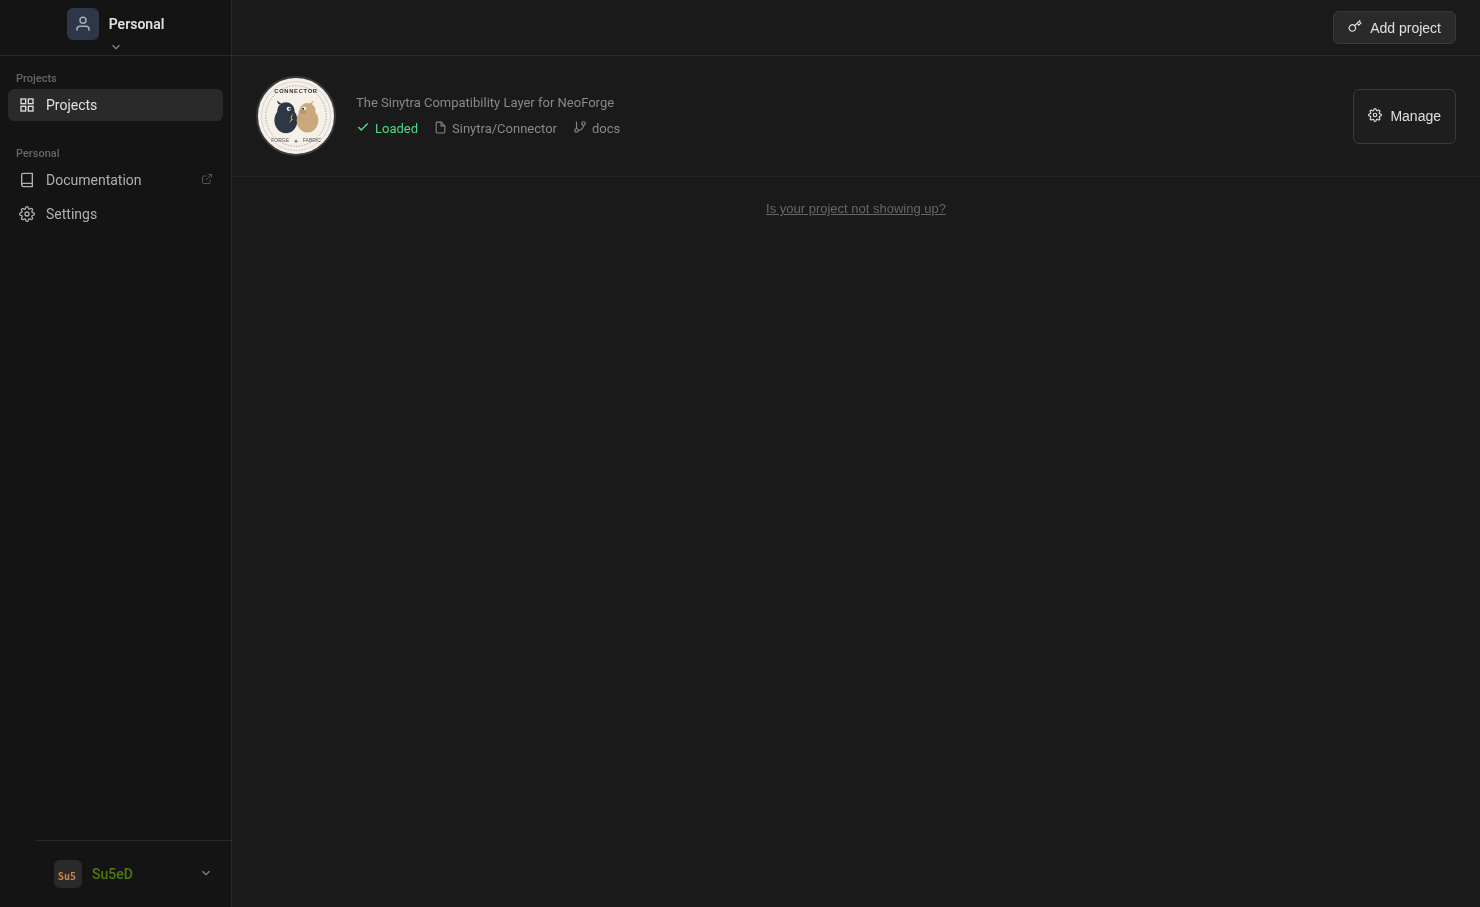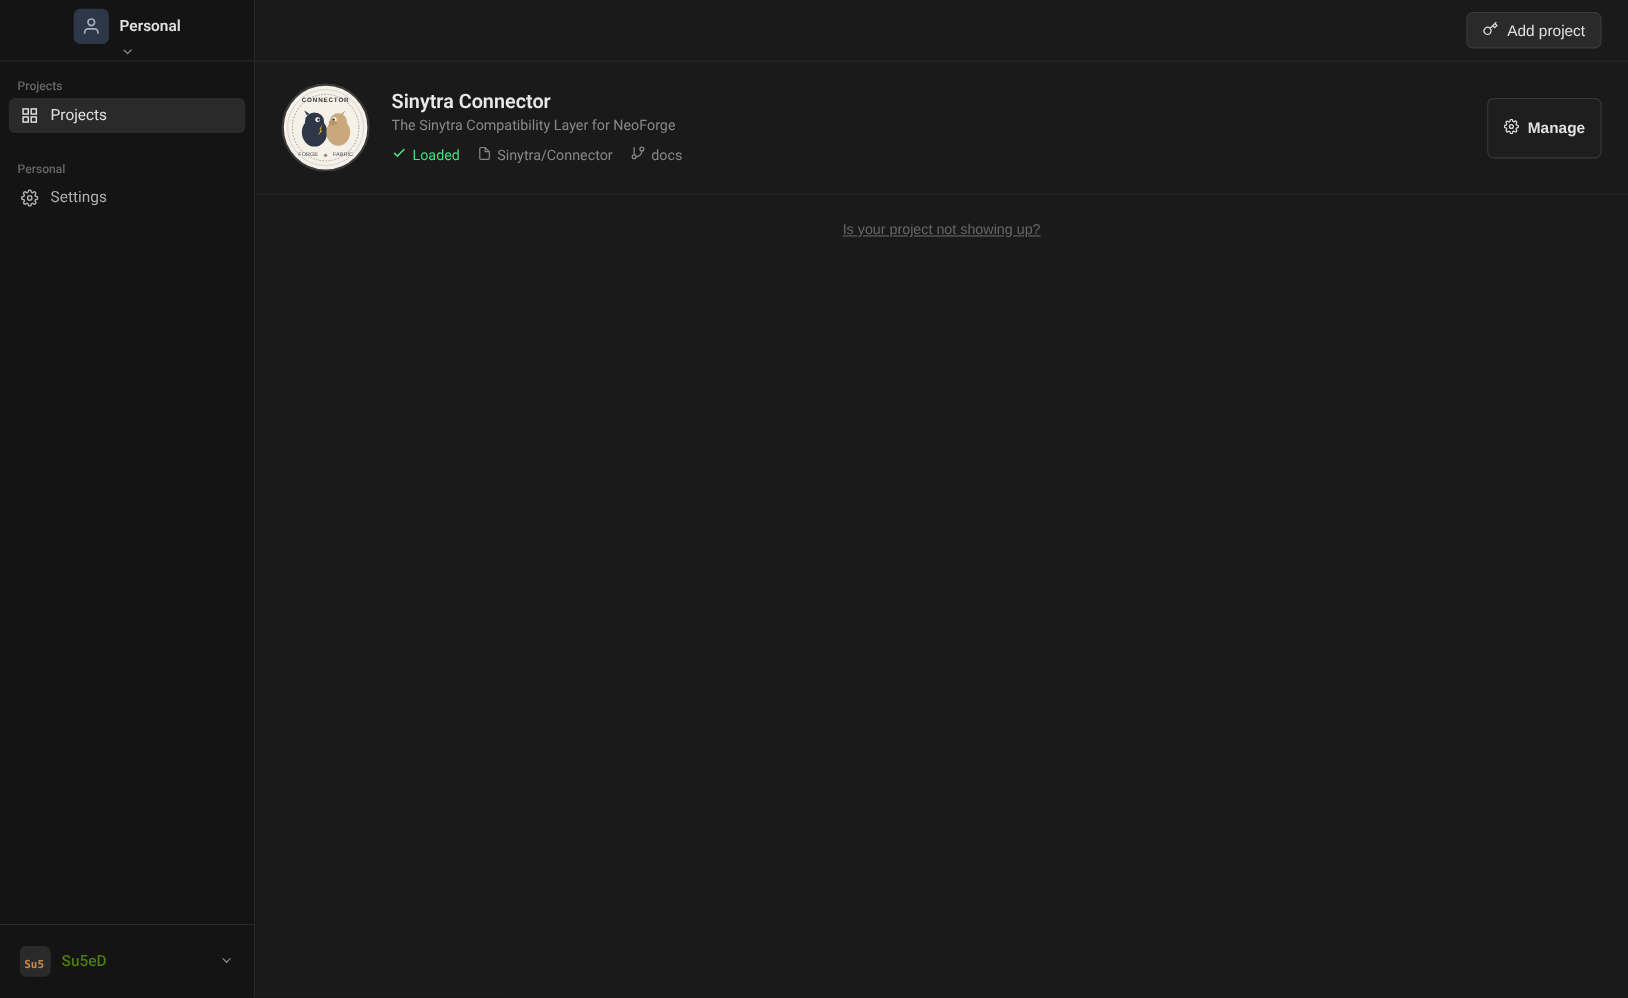--- a/index.html
+++ b/index.html
@@ -116,20 +116,21 @@
 
     .external-link-icon {
       color: #555;
       font-size: 11px;
     }
 
     .sidebar-bottom {
       margin-top: auto;
       padding: 12px 8px;
       border-top: 1px solid #2a2a2a;
+      margin-left: 36px;
     }
 
     .user-item {
       display: flex;
       align-items: center;
       justify-content: space-between;
       padding: 7px 10px;
       border-radius: 6px;
       cursor: pointer;
     }
@@ -272,21 +273,21 @@
     .manage-btn {
       display: flex;
       align-items: center;
       gap: 8px;
       background-color: #1e1e1e;
       border: 1px solid #3a3a3a;
       border-radius: 6px;
       color: #e0e0e0;
       padding: 18px 14px;
       font-size: 14px;
-      font-weight: 700;
+      font-weight: 400;
       cursor: pointer;
       flex-shrink: 0;
     }
 
     
     .not-showing-area {
       display: flex;
       justify-content: center;
       padding: 24px;
     }
@@ -347,20 +348,36 @@
           <rect x="14" y="14" width="7" height="7"></rect>
         </svg>
       </span>
       <span class="sidebar-item-label">Projects</span>
     </div>
   </div>
 
   <div class="sidebar-section">
     <div class="sidebar-section-label">Personal</div>
     <div class="sidebar-item">
+      <span class="sidebar-item-icon icon-docs">
+        <svg width="16" height="16" viewBox="0 0 24 24" fill="none" stroke="#b0b0b0" stroke-width="2">
+          <path d="M4 19.5A2.5 2.5 0 0 1 6.5 17H20"></path>
+          <path d="M6.5 2H20v20H6.5A2.5 2.5 0 0 1 4 19.5v-15A2.5 2.5 0 0 1 6.5 2z"></path>
+        </svg>
+      </span>
+      <span class="sidebar-item-label">Documentation</span>
+      <span class="external-link-icon">
+        <svg width="12" height="12" viewBox="0 0 24 24" fill="none" stroke="#555" stroke-width="2">
+          <path d="M18 13v6a2 2 0 0 1-2 2H5a2 2 0 0 1-2-2V8a2 2 0 0 1 2-2h6"></path>
+          <polyline points="15 3 21 3 21 9"></polyline>
+          <line x1="10" y1="14" x2="21" y2="3"></line>
+        </svg>
+      </span>
+    </div>
+    <div class="sidebar-item">
       <span class="sidebar-item-icon icon-settings">
         <svg width="16" height="16" viewBox="0 0 24 24" fill="none" stroke="#b0b0b0" stroke-width="2">
           <circle cx="12" cy="12" r="3"></circle>
           <path d="M19.4 15a1.65 1.65 0 0 0 .33 1.82l.06.06a2 2 0 0 1-2.83 2.83l-.06-.06a1.65 1.65 0 0 0-1.82-.33 1.65 1.65 0 0 0-1 1.51V21a2 2 0 0 1-4 0v-.09A1.65 1.65 0 0 0 9 19.4a1.65 1.65 0 0 0-1.82.33l-.06.06a2 2 0 0 1-2.83-2.83l.06-.06A1.65 1.65 0 0 0 4.68 15a1.65 1.65 0 0 0-1.51-1H3a2 2 0 0 1 0-4h.09A1.65 1.65 0 0 0 4.6 9a1.65 1.65 0 0 0-.33-1.82l-.06-.06a2 2 0 0 1 2.83-2.83l.06.06A1.65 1.65 0 0 0 9 4.68a1.65 1.65 0 0 0 1-1.51V3a2 2 0 0 1 4 0v.09a1.65 1.65 0 0 0 1 1.51 1.65 1.65 0 0 0 1.82-.33l.06-.06a2 2 0 0 1 2.83 2.83l-.06.06A1.65 1.65 0 0 0 19.4 9a1.65 1.65 0 0 0 1.51 1H21a2 2 0 0 1 0 4h-.09a1.65 1.65 0 0 0-1.51 1z"></path>
         </svg>
       </span>
       <span class="sidebar-item-label">Settings</span>
     </div>
   </div>
 
@@ -440,21 +457,20 @@
             <circle cx="10" cy="12" r="1.5" fill="#1a1a2e"></circle>
 
             <ellipse cx="9" cy="16" rx="5" ry="3" fill="#b8956a"></ellipse>
 
             <polygon points="22,6 25,0 19,5" fill="#c9a87c"></polygon>
           </g>
         </svg>
       </div>
 
       <div class="project-info">
-        <div class="project-title">Sinytra Connector</div>
         <div class="project-description">The Sinytra Compatibility Layer for NeoForge</div>
         <div class="project-meta">
 
           <div class="meta-item loaded">
             <span class="meta-icon icon-check">
               <svg width="14" height="14" viewBox="0 0 24 24" fill="none" stroke="#4ade80" stroke-width="2.5">
                 <polyline points="20 6 9 17 4 12"></polyline>
               </svg>
             </span>
             <span>Loaded</span>

